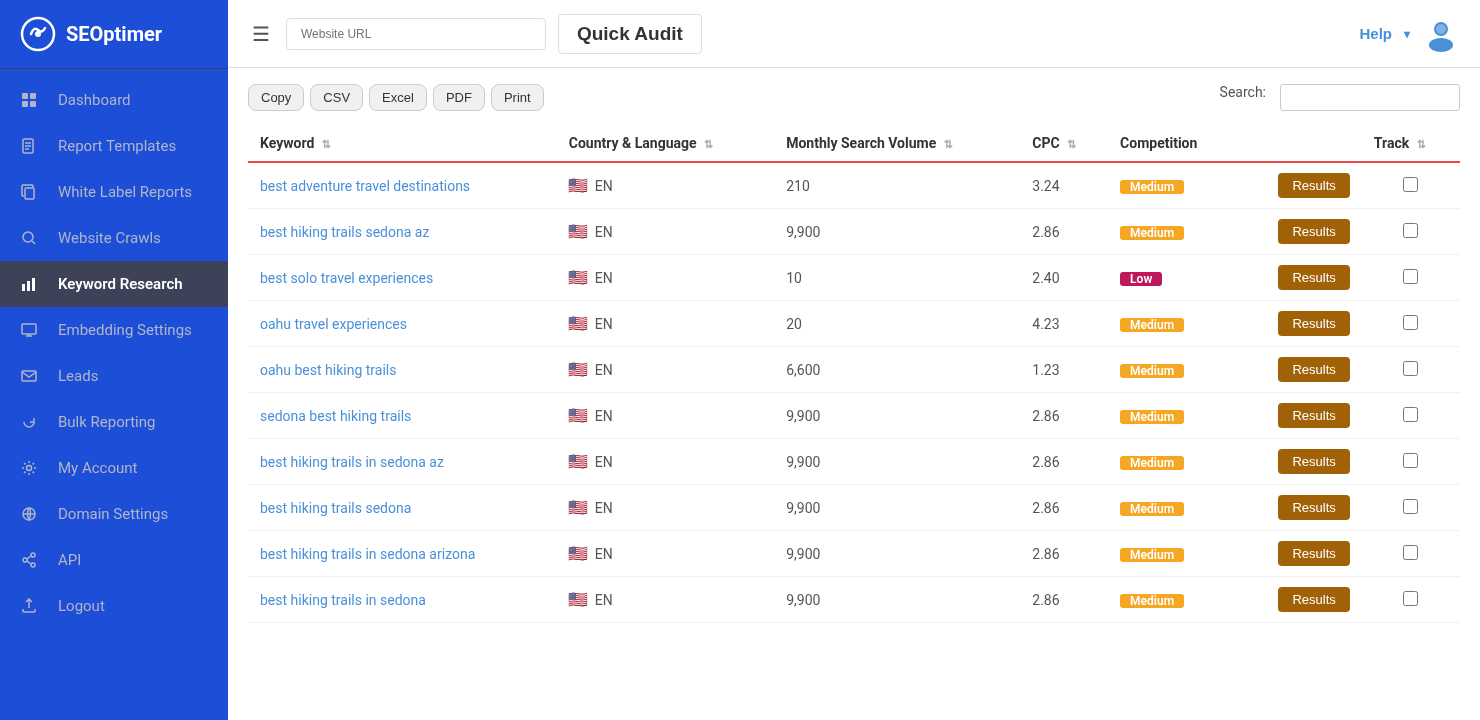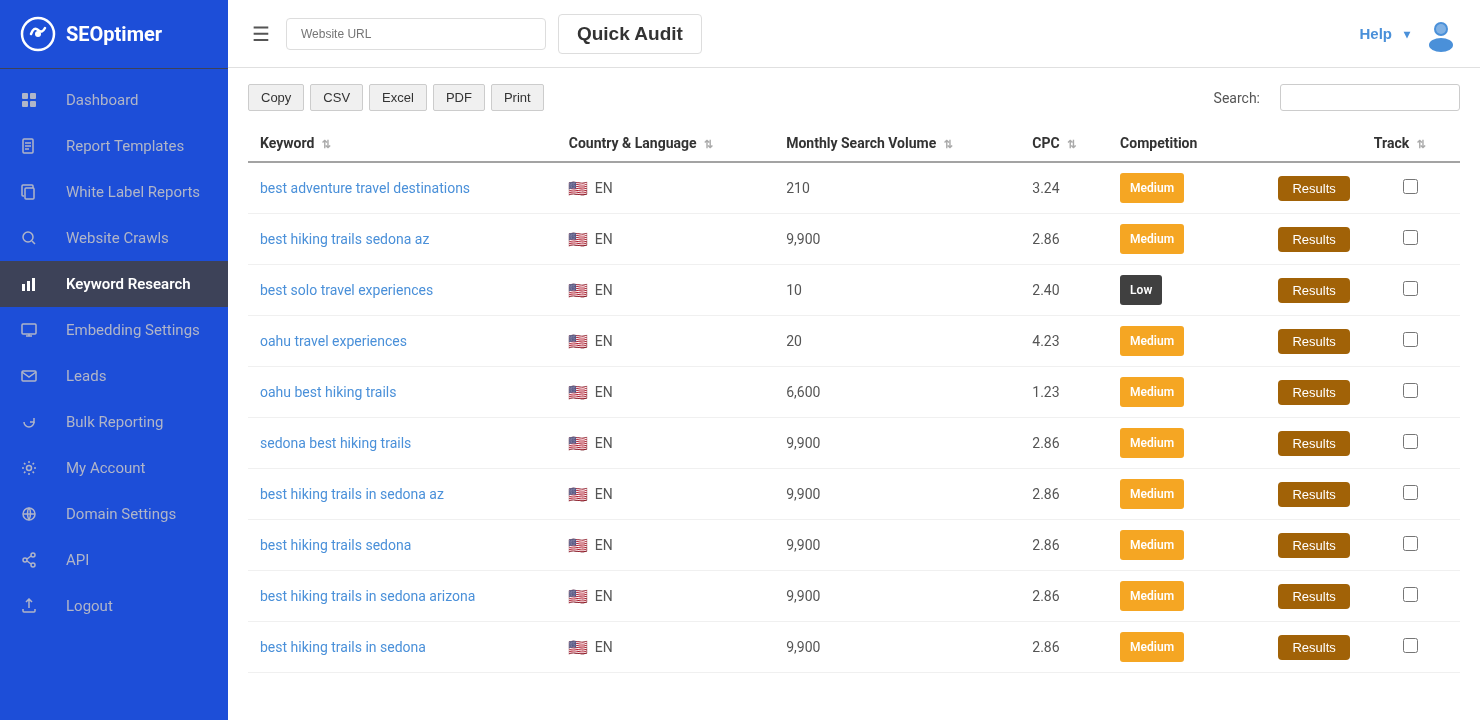--- a/index.html
+++ b/index.html
@@ -36,21 +36,21 @@
     .sidebar-nav {
       display: flex;
       flex-direction: column;
       padding: 8px 0;
       flex: 1;
     }
     .sidebar-item {
       display: flex;
       align-items: center;
       padding: 14px 20px;
-      gap: 28px;
+      gap: 20px;
       cursor: pointer;
       color: #b0b5c8;
       font-size: 15px;
       transition: background 0.15s;
     }
     .sidebar-item.active {
       background: #3d4258;
       color: #fff;
       font-weight: 600;
     }
@@ -139,31 +139,30 @@
     
     .table-toolbar {
       display: flex;
       align-items: center;
       gap: 6px;
       margin-bottom: 14px;
     }
     .toolbar-btn {
       background: #f0f0f0;
       border: 1px solid #ccc;
-      border-radius: 2px;
+      border-radius: 8px;
       padding: 5px 12px;
       font-size: 13px;
       cursor: pointer;
       color: #333;
     }
     .toolbar-search {
       margin-left: auto;
       display: flex;
-      align-items: center;
-      gap: 20px;
+      gap: 14px;
       font-size: 14px;
       color: #555;
     }
     .toolbar-search-input {
       border: 1px solid #ccc;
       border-radius: 3px;
       padding: 5px 10px;
       font-size: 13px;
       width: 180px;
       outline: none;
@@ -171,21 +170,21 @@
 
     
     .data-table {
       width: 100%;
       border-collapse: collapse;
       font-size: 14px;
     }
     .data-table th {
       text-align: left;
       padding: 10px 12px;
-      border-bottom: 2px solid #a3a3a3;
+      border-bottom: 2px solid #ef4444;
       font-weight: 700;
       color: #333;
       white-space: nowrap;
       background: #fff;
     }
     .data-table th .sort-icon {
       display: inline-block;
       margin-left: 4px;
       color: #aaa;
       font-size: 11px;
@@ -207,28 +206,28 @@
       gap: 6px;
     }
     .flag {
       font-size: 16px;
     }
     .lang-code {
       color: #555;
     }
     .badge {
       display: inline-block;
-      padding: 8px 10px;
+      padding: 0 10px;
       border-radius: 3px;
       font-size: 12px;
       font-weight: 600;
       color: #fff;
     }
     .badge-medium { background: #f5a623; }
-    .badge-low { background: #404040; }
+    .badge-low { background: #be185d; }
     .results-btn {
       background: #a16207;
       border: none;
       border-radius: 4px;
       padding: 5px 14px;
       font-size: 13px;
       color: #fff;
       cursor: pointer;
       font-weight: 500;
     }

